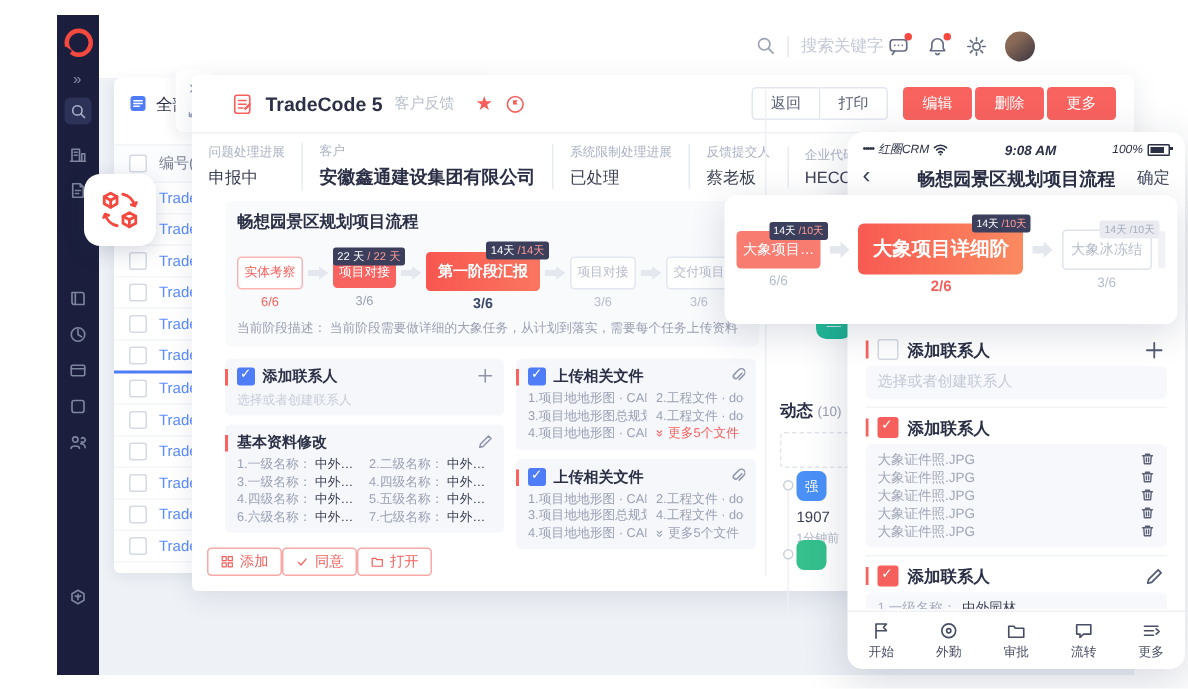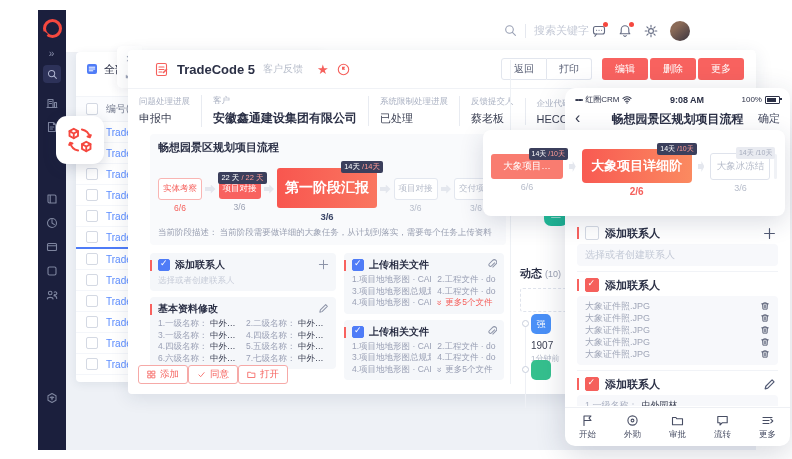--- a/index.html
+++ b/index.html
@@ -76,21 +76,21 @@
   .fld.bold .fval{font-size:12px;font-weight:bold;color:#2b3046;}
   .dbody{position:absolute;left:22px;top:84px;width:356px;bottom:0;overflow:hidden;}
   .flow-card{background:#f9fafc;border-radius:4px;padding:6px 8px 6px;}
   .ftitle{font-size:11px;font-weight:bold;}
   .stages{display:flex;align-items:center;margin-top:13px;}
   .stg{display:flex;flex-direction:column;align-items:center;position:relative;}
   .sbox{height:20px;display:flex;align-items:center;justify-content:center;border-radius:3px;font-size:8.5px;
         padding:0 4px;white-space:nowrap;cursor:pointer;}
   .stg.done .sbox{background:#fff;border:1px solid #f9b5b3;color:#f5605c;}
   .stg.filled .sbox{background:#f8625f;color:#fff;}
-  .stg.current .sbox{background:linear-gradient(90deg,#f8564f,#fa7660);color:#fff;height:40px;font-size:14px;font-weight:bold;padding:0 8px;}
+  .stg.current .sbox{background:linear-gradient(90deg,#f8564f,#fa7660);color:#fff;height:26px;font-size:10px;font-weight:bold;padding:0 8px;}
   .stg.todo .sbox{background:#fff;border:1px solid #e3e7ef;color:#b6bcca;}
   .sprog{font-size:8.5px;color:#9aa0b2;margin-top:3px;}
   .stg.done .sprog{color:#f5605c;}
   .stg.current .sprog{color:#3b4668;font-weight:bold;font-size:9.5px;}
   .stg.todo .sprog{color:#b6bcca;}
   .sbadge{position:absolute;top:-7px;right:-6px;background:#3b3f5c;border-radius:2px;padding:1px 3px;font-size:7.5px;
           white-space:nowrap;z-index:1;}
   .bd1{color:#fff;} .bd2{color:#ff9b95;}
   .sarrow{width:14px;height:9px;background:#e4e7ee;margin:0 3px 12px;align-self:center;
           clip-path:polygon(0 28%,55% 28%,55% 0,100% 50%,55% 100%,55% 72%,0 72%);}
@@ -134,21 +134,21 @@
   .act-t2{position:absolute;left:20px;font-size:8px;color:#b0b6c5;}
 
   
   #floating-widget{left:56px;top:116px;width:48px;height:48px;background:#fff;border-radius:11px;z-index:6;
                    box-shadow:0 4px 14px rgba(31,45,80,.18);display:flex;align-items:center;justify-content:center;}
   #floating-widget svg{width:30px;height:30px;stroke:#f5483f;fill:none;stroke-width:1.5;stroke-linecap:round;stroke-linejoin:round;}
 
   
   #phone{left:565px;top:88px;width:225px;height:358px;background:#fff;border-radius:10px;z-index:7;
          box-shadow:0 8px 30px rgba(31,45,80,.18);}
-  .pstatus{display:flex;align-items:center;justify-content:space-between;margin:6px 10px 0;font-size:8px;color:#2b3046;}
+  .pstatus{display:flex;align-items:center;justify-content:space-between;margin:6px 10px 0;font-size:8px;color:#2b3046;font-style:italic;}
   .psl{display:flex;align-items:center;gap:3px;}
   .pdots{letter-spacing:-1px;font-size:7px;}
   .wifi{width:10px;height:9px;color:#2b3046;}
   .ptime{font-size:9px;font-weight:bold;}
   .psr{display:flex;align-items:center;gap:3px;}
   .batt{width:13px;height:6px;border:1px solid #2b3046;border-radius:1px;position:relative;}
   .batt:before{content:"";position:absolute;left:1px;top:1px;bottom:1px;width:9px;background:#2b3046;}
   .batt:after{content:"";position:absolute;right:-3px;top:1px;width:2px;height:2px;background:#2b3046;}
   .pnav{height:26px;position:relative;margin-top:2px;}
   .pback{position:absolute;left:10px;top:1px;font-size:16px;color:#3a3f52;line-height:20px;cursor:pointer;}
@@ -175,21 +175,21 @@
   .tbitem{flex:1;display:flex;flex-direction:column;align-items:center;justify-content:center;gap:2px;cursor:pointer;}
   .tbitem .ic{width:13px;height:13px;color:#474d63;}
   .tbitem span{font-size:8.5px;color:#474d63;}
 
   
   #phone-flow{left:483px;top:130px;width:302px;height:86px;background:#fff;border-radius:8px;z-index:8;
               box-shadow:0 6px 24px rgba(31,45,80,.16);display:flex;align-items:center;padding:0 8px;overflow:hidden;box-sizing:border-box;}
   .pstg{display:flex;flex-direction:column;align-items:center;position:relative;}
   .pbx{display:flex;align-items:center;justify-content:center;border-radius:3px;white-space:nowrap;overflow:hidden;
        text-overflow:ellipsis;cursor:pointer;}
-  .pstg.filled .pbx{width:72px;height:25px;background:#f97c70;color:#fff;font-size:9.5px;}
+  .pstg.filled .pbx{width:56px;height:25px;background:#f97c70;color:#fff;font-size:9.5px;}
   .pstg.current .pbx{width:110px;height:34px;background:linear-gradient(90deg,#f85a52,#fb8a60);color:#fff;font-size:13px;font-weight:bold;border-radius:4px;}
   .pstg.todo .pbx{width:58px;height:25px;background:#fff;border:1px solid #dfe3ec;color:#b6bcca;font-size:9.5px;}
   .pprog{font-size:9px;color:#b6bcca;margin-top:3px;}
   .pstg.current .pprog{color:#f5605c;font-weight:bold;font-size:10px;}
   .pbadge{position:absolute;top:-6px;right:-5px;background:#3b3f5c;border-radius:2px;padding:1px 3px;font-size:7px;white-space:nowrap;z-index:1;}
   .pbadge.gray{background:#e9ebf1;}
   .pbadge.gray .bd1,.pbadge.gray .bd2{color:#a6acbd;}
   .parrow{width:18px;height:11px;background:#e4e7ee;margin:0 6px 13px;
           clip-path:polygon(0 28%,55% 28%,55% 0,100% 50%,55% 100%,55% 72%,0 72%);}
   .sliver{width:7px;height:25px;background:#f0f2f6;border-radius:2px;margin:0 0 13px 4px;}

